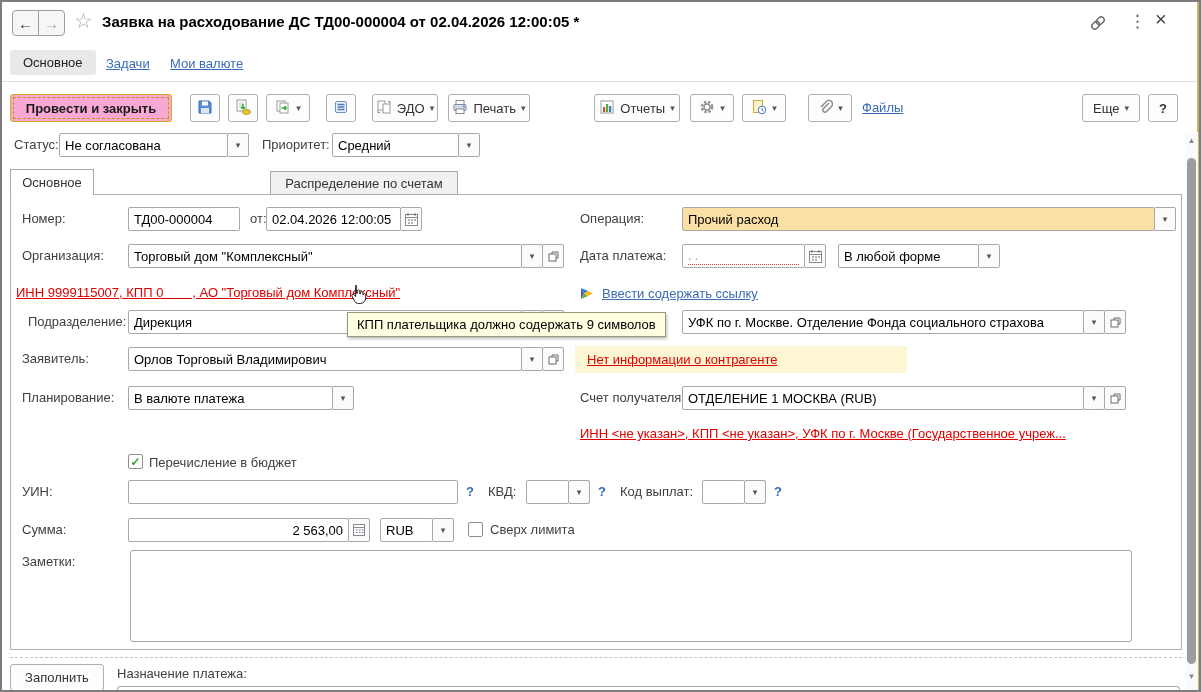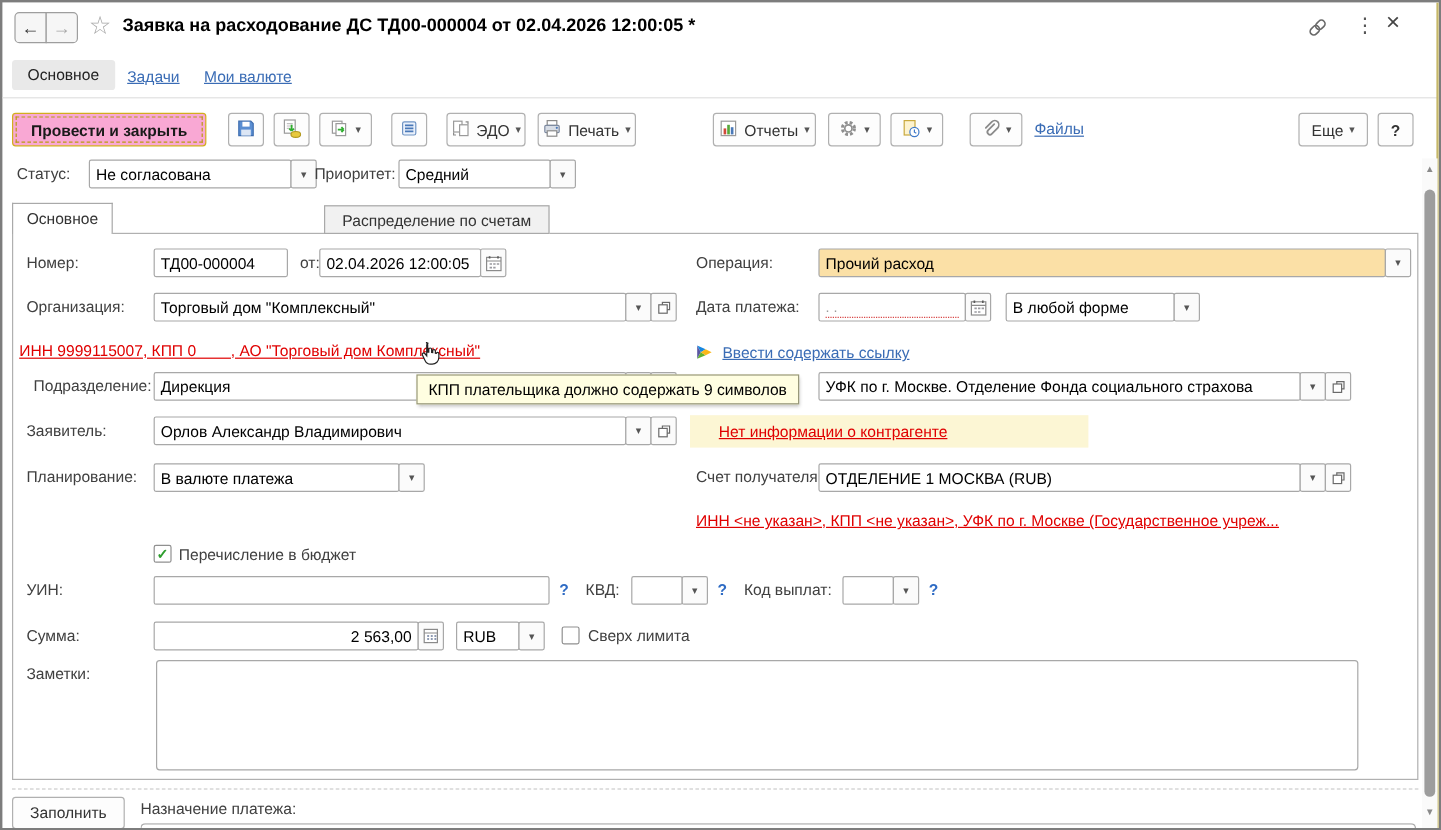--- a/index.html
+++ b/index.html
@@ -14,21 +14,21 @@
   .dda{font-size:9px;color:#555;line-height:1}
   .link{color:#3a6cb5;text-decoration:underline;font-size:13px;white-space:nowrap;cursor:pointer}
   .rlink{color:#e00000;text-decoration:underline;font-size:13px;white-space:nowrap;cursor:pointer}
   .ibtn{position:absolute;height:28px;border:1px solid #b0b0b0;border-radius:3px;background:#fdfdfd;display:flex;align-items:center;justify-content:center;gap:5px;font-size:13px;color:#333;padding:0 7px;cursor:pointer}
   .navchip{position:absolute;background:#e9e9e9;border-radius:3px;padding:5px 13px;font-size:13px;color:#222}
   .tab{position:absolute;border:1px solid #a9a9a9;font-size:13px;color:#333;display:flex;align-items:center;justify-content:center;white-space:nowrap}
   .tab.inactive{background:#f1f1f1;height:24px;top:169px}
   .tab.active{background:#fff;height:26px;top:167px;border-bottom:none;z-index:6}
   .q{font-size:13px;font-weight:bold;color:#2e6bc4;position:absolute;line-height:24px;cursor:pointer}
   .cb{position:absolute;width:15px;height:15px;border:1px solid #909090;border-radius:2px;background:#fff;display:flex;align-items:center;justify-content:center;font-size:12px;line-height:1;color:#2e9e2e;font-weight:bold;cursor:pointer}
-  .warnband{position:absolute;background:#fcf6d4;display:flex;align-items:center;padding:0 24px;height:27px}
+  .warnband{position:absolute;background:#fcf6d4;display:flex;align-items:center;padding:0 12px;height:27px}
   .tooltip{position:absolute;background:#fffee1;border:1px solid #98987a;box-shadow:1px 2px 3px rgba(0,0,0,.25);font-size:13px;color:#000;padding:4px 9px;white-space:nowrap;z-index:50}
   .panel{position:absolute;left:8px;top:192px;width:1172px;height:456px;border:1px solid #b0b0b0;background:#fff}
   .titlebtn{display:flex;align-items:center;justify-content:center;border:1px solid #9e9e9e;background:#f6f6f6;width:27px;height:26px;font-size:15px;cursor:pointer}
   .yellowbtn{position:absolute;left:8px;top:92px;width:162px;height:28px;background:#f9a8d4;border:1px solid #d2ae1f;outline:1px dashed #b89a12;outline-offset:-4px;border-radius:3px;font-size:13px;font-weight:bold;color:#1a1a1a;display:flex;align-items:center;justify-content:center;cursor:pointer}
   .scrolltrack{position:absolute;left:1183px;top:130px;width:13px;height:558px;background:#fafafa}
   .scrollthumb{position:absolute;left:2px;top:26px;width:9px;height:506px;background:#9d9d9d;border-radius:5px;cursor:grab}
   .sarrow{position:absolute;left:0;width:13px;text-align:center;font-size:8px;color:#8a8a8a;cursor:pointer}
   .dashline{position:absolute;left:8px;top:655px;width:1172px;border-top:1px dashed #c2c2c2}
   textarea.notes{position:absolute;left:128px;top:548px;width:1002px;height:92px;border:1px solid #a8a8a8;border-radius:3px;resize:none;font-family:"Liberation Sans",sans-serif;font-size:13px}
   .redunder{border-bottom:1px dotted #d84545;flex:1;height:17px;display:flex;align-items:center;color:#9a9a9a;font-size:12px}
@@ -152,21 +152,21 @@
 
   <div class="ibtn" style="left:1080px;top:92px;width:58px">
     <span>Еще</span>
       <span class="dda">▾</span>
   </div>
   <div class="ibtn" style="left:1146px;top:92px;width:30px;font-weight:bold">
       <span>?</span>
     </div>
 
   <div class="lbl" style="left:12px;top:131px">Статус:</div>
-  <div class="fg" style="left:72px;top:131px;width:190px">
+  <div class="fg" style="left:57px;top:131px;width:190px">
     <div class="fld grow">
         <span>Не согласована</span>
       </div>
     <div class="sq">
         <span class="dda">▾</span>
       </div>
   </div>
   <div class="lbl" style="left:260px;top:131px">Приоритет:</div>
   <div class="fg" style="left:330px;top:131px;width:148px">
     <div class="fld grow">
@@ -293,21 +293,21 @@
   <div class="tooltip" style="left:345px;top:310px">КПП плательщика должно содержать 9 символов</div>
   <div class="abs" style="left:346px;top:282px;z-index:55">
     <svg width="19" height="21" viewBox="0 0 19 21">
         <path d="M7 1.5c.8 0 1.4.6 1.4 1.4v6.3l.9.1V7.2c0-.7.6-1.2 1.2-1.2s1.2.5 1.2 1.2v2.5l.9.1V8.4c0-.6.5-1.1 1.1-1.1s1.1.5 1.1 1.1v2l.8.1c.1-.5.5-.9 1-.9.6 0 1.1.5 1.1 1.1v3.3c0 3.1-2.5 5.5-5.5 5.5h-1.6c-2 0-3.4-1.1-4.3-2.9l-2.3-4.7c-.3-.6-.1-1.3.5-1.6.5-.3 1.1-.1 1.5.3l1.6 1.9v-9c0-.8.6-1.4 1.4-1.4z" fill="#fff" stroke="#222"></path>
       </svg>
   </div>
 
   <div class="lbl" style="left:20px;top:345px">Заявитель:</div>
   <div class="fg" style="left:126px;top:345px;width:436px">
     <div class="fld grow">
-        <span>Орлов Александр Владимирович</span>
+        <span>Орлов Торговый Владимирович</span>
       </div>
     <div class="sq">
         <span class="dda">▾</span>
       </div>
     <div class="sq">
         <svg width="11" height="11" viewBox="0 0 11 11">
           <rect x="1" y="3" width="7" height="7" fill="#fff" stroke="#6a6a6a"></rect>
           <path d="M4 3V1h6v6H8" fill="none" stroke="#6a6a6a"></path>
         </svg>
       </div>

